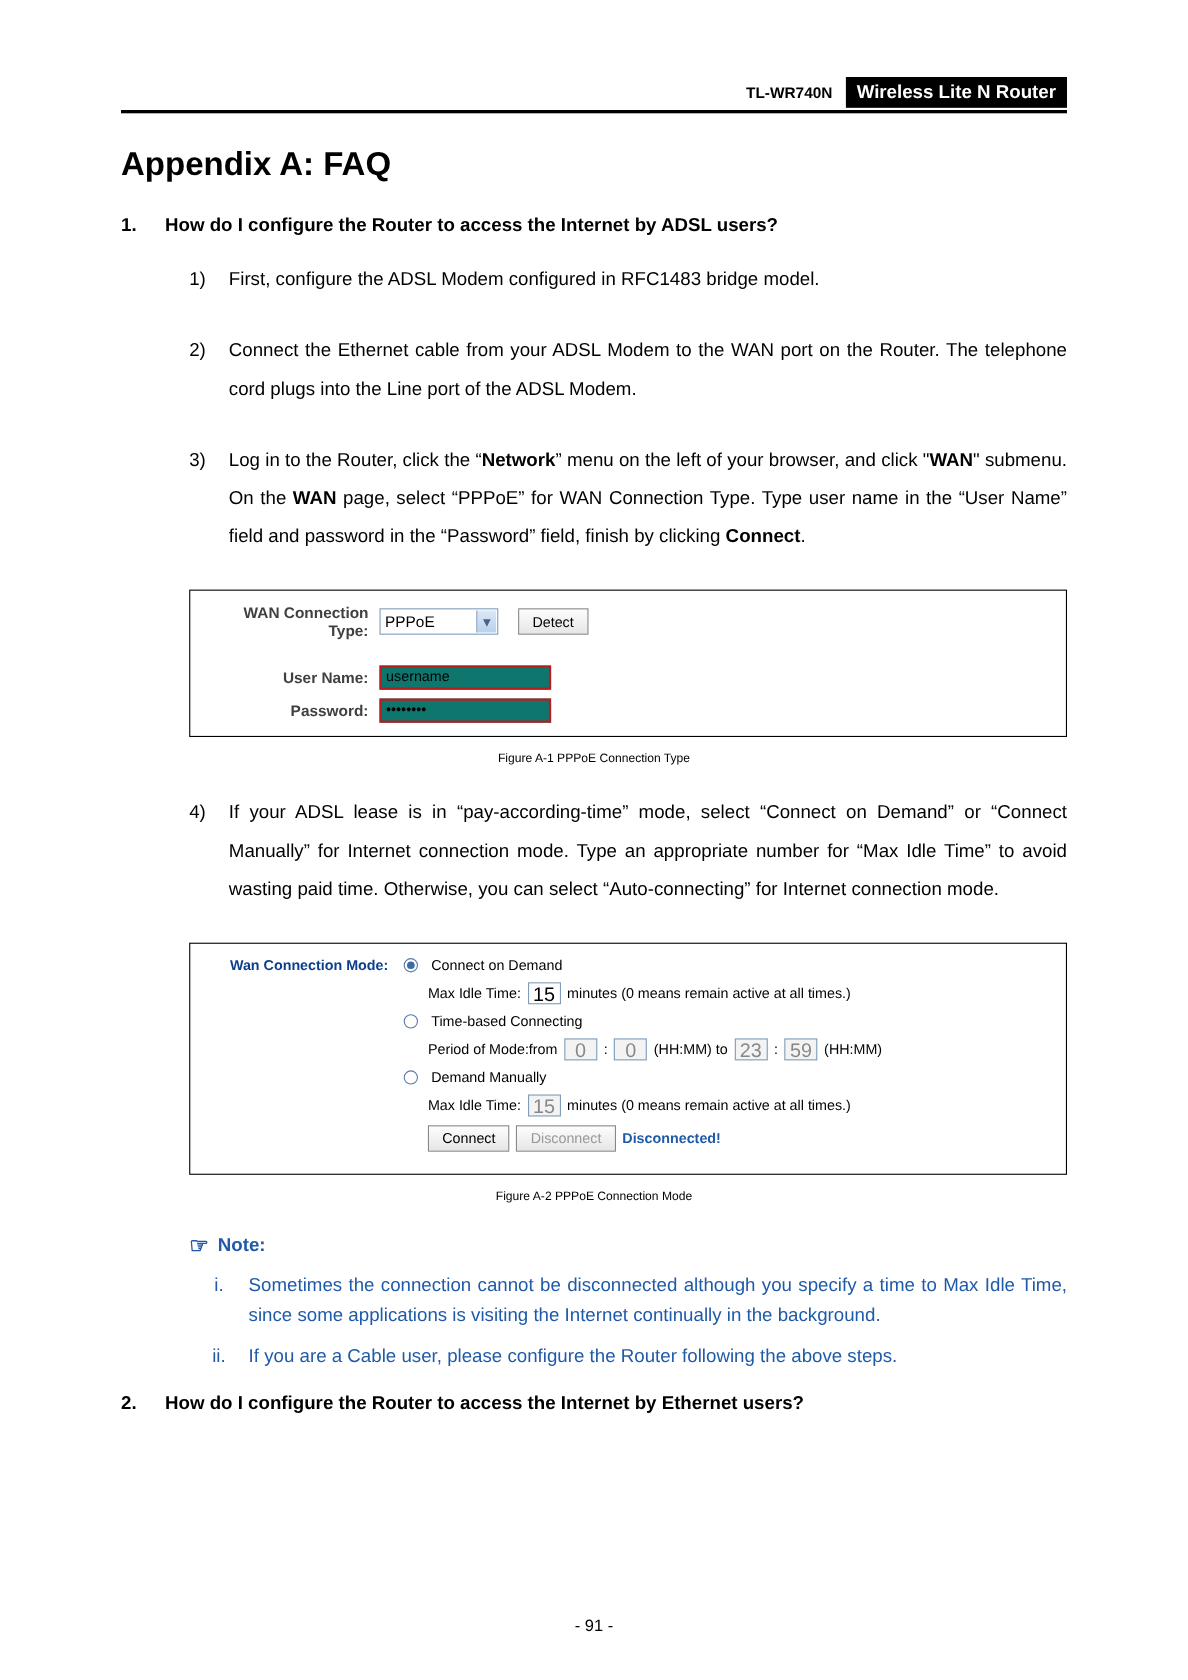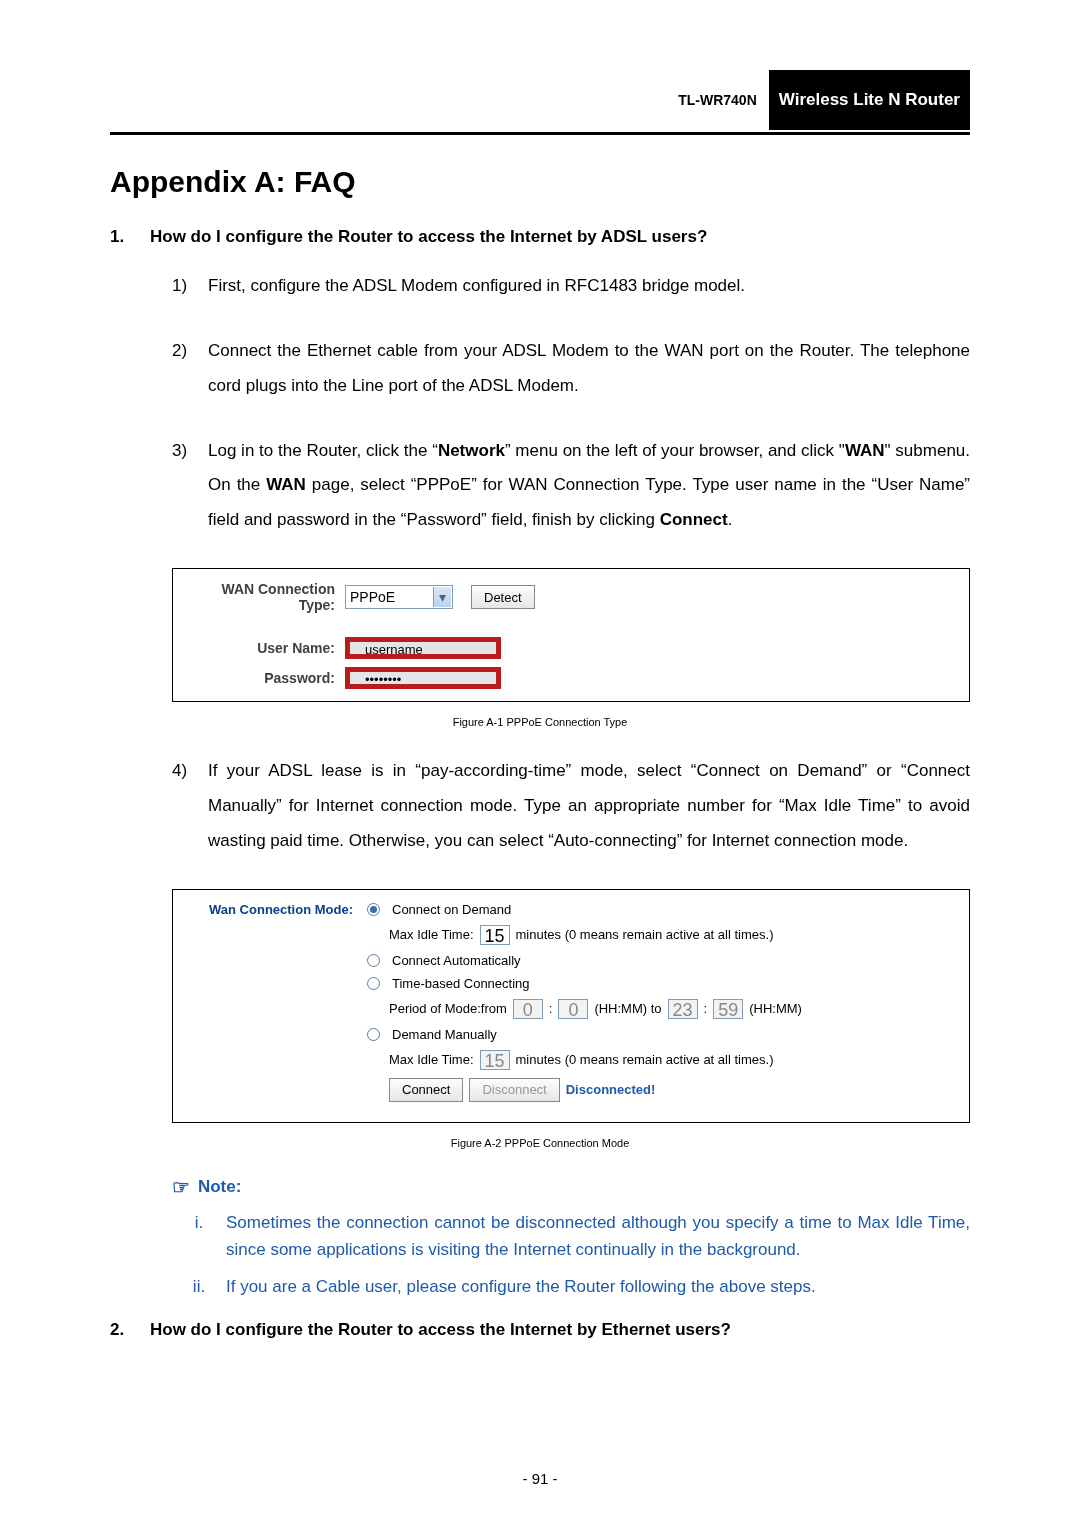--- a/index.html
+++ b/index.html
@@ -1,20 +1,20 @@
 <!DOCTYPE html>
 <html><head>
 <meta charset="utf-8">
 <style>
   * { box-sizing: border-box; margin: 0; padding: 0; }
   body { background: #fff; font-family: Arial, Helvetica, sans-serif; color: #000; }
   .page { width: 1080px; height: 1527px; margin: 0 auto; position: relative; padding: 70px 110px 40px 110px; }
 
   .header-row { display: flex; justify-content: flex-end; align-items: center; border-bottom: 3px solid #000; padding-bottom: 2px; margin-bottom: 30px; }
-  .model-box { background: #000; color: #fff; font-weight: bold; font-size: 17px; padding: 20px 10px; margin-left: 6px; }
+  .model-box { background: #000; color: #fff; font-weight: bold; font-size: 17px; padding: 4px 10px; margin-left: 6px; }
   .model-text { font-weight: bold; font-size: 14px; margin-right: 6px; }
 
   .title { font-size: 30px; font-weight: bold; margin-bottom: 28px; }
 
   .q-list { list-style: none; font-size: 17px; }
   .q-item { margin-bottom: 20px; }
   .q-head { font-weight: bold; display: flex; margin-bottom: 22px; }
   .q-num { width: 40px; flex-shrink: 0; }
   .q-text { flex: 1; }
 
@@ -26,21 +26,21 @@
 
   .fig-wrap { border: 1px solid #000; margin: 0 0 14px 62px; padding: 12px 14px; font-family: Arial, sans-serif; font-size: 14px; }
   .fig-caption { text-align: center; font-size: 11px; margin-bottom: 26px; }
 
   .form-row { display: flex; align-items: center; margin-bottom: 8px; }
   .form-label { width: 158px; text-align: right; font-weight: bold; color: #404040; padding-right: 10px; font-size: 14px; }
   .select-box { border: 1px solid #7f9db9; background: #fff; height: 24px; width: 108px; display: flex; align-items: center; padding: 0 4px; margin-right: 18px; position: relative; }
   .select-arrow { position: absolute; right: 1px; top: 1px; width: 18px; height: 20px; background: linear-gradient(#dbe7f5,#b8d2ee); border-left: 1px solid #7f9db9; display: flex; align-items: center; justify-content: center; color: #4d6185; }
   .btn { border: 1px solid #888; background: linear-gradient(#fdfdfd,#e6e6e6); height: 24px; padding: 0 12px; font-size: 13px; display: inline-flex; align-items: center; }
   .btn[disabled] { color: #999; }
-  .txt-input { border: 5px solid #b91c1c; background: #e5e5e5; height: 22px; width: 156px; padding: 0 15px; font-size: 13px; }
+  .txt-input { border: 2px solid #b91c1c; background: #0f766e; height: 22px; width: 156px; padding: 0 4px; font-size: 13px; }
   .small-input { width: 30px; height: 20px; border: 1px solid #7f9db9; text-align: center; padding: 0 3px; font-size: 18px; background: #fff; }
   .small-input.dis { background: #f3f3f3; color: #888; }
 
   .radio { width: 13px; height: 13px; border: 1px solid #5a7aa5; border-radius: 50%; display: inline-block; margin-right: 6px; vertical-align: middle; position: relative; }
   .radio.sel::after { content: ""; position: absolute; left: 2px; top: 2px; width: 7px; height: 7px; background: #3a6ea5; border-radius: 50%; }
 
   .mode-row { display: flex; font-size: 13px; }
   .mode-label { width: 180px; text-align: right; font-weight: bold; color: #0b3e8c; padding-right: 14px; }
   .mode-body { flex: 1; }
   .mode-body .line { margin-bottom: 8px; display: flex; align-items: center; flex-wrap: wrap; gap: 4px 6px; }
@@ -129,24 +129,20 @@
               <span class="radio sel"></span>
               <span>Connect on Demand</span>
             </div>
             <div class="line indent">
               <span>Max Idle Time:</span>
               <span class="small-input">15</span>
               <span>minutes (0 means remain active at all times.)</span>
             </div>
             <div class="line">
               <span class="radio"></span>
-              <span>Connect Automatically</span>
-            </div>
-            <div class="line">
-              <span class="radio"></span>
               <span>Time-based Connecting</span>
             </div>
             <div class="line indent">
               <span>Period of Mode:from</span>
               <span class="small-input dis">0</span>
               <span>:</span>
               <span class="small-input dis">0</span>
               <span>(HH:MM) to</span>
               <span class="small-input dis">23</span>
               <span>:</span>

